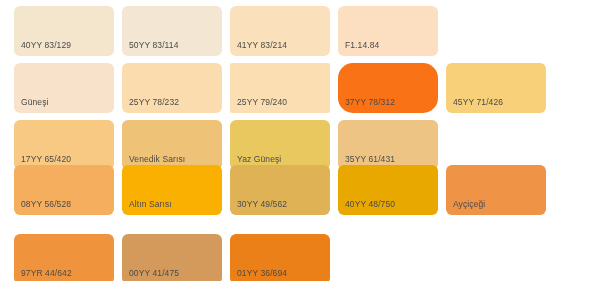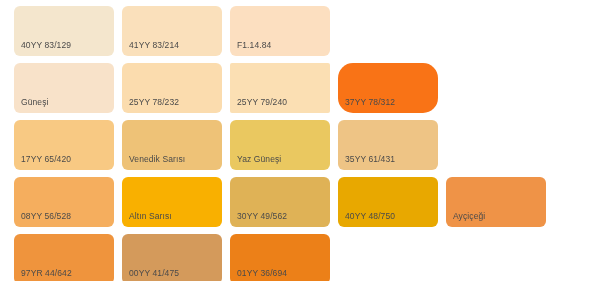--- a/index.html
+++ b/index.html
@@ -49,56 +49,62 @@
   }
 </style>
 </head>
 <body>
 
 <div id="palette-grid">
     <div class="swatch-row" style="position: absolute; left: 14px; top: 6px;">
       <div class="swatch" style="background: rgb(244, 230, 205); margin-right: 8px; border-radius: 6px;">
         <span class="swatch-label" style="color: rgb(74, 74, 74);">40YY 83/129</span>
       </div>
+      <div class="swatch" style="background: rgb(243, 231, 212); margin-right: 8px; border-radius: 6px;">
+        <span class="swatch-label" style="color: rgb(74, 74, 74);">50YY 83/114</span>
+      </div>
       <div class="swatch" style="background: rgb(250, 224, 187); margin-right: 8px; border-radius: 6px;">
         <span class="swatch-label" style="color: rgb(74, 74, 74);">41YY 83/214</span>
       </div>
       <div class="swatch" style="background: rgb(252, 223, 192); margin-right: 8px; border-radius: 6px;">
         <span class="swatch-label" style="color: rgb(74, 74, 74);">F1.14.84</span>
       </div>
     </div>
     <div class="swatch-row" style="position: absolute; left: 14px; top: 63px;">
       <div class="swatch" style="background: rgb(248, 226, 201); margin-right: 8px; border-radius: 6px;">
         <span class="swatch-label" style="color: rgb(74, 74, 74);">Güneşi</span>
       </div>
       <div class="swatch" style="background: rgb(251, 220, 174); margin-right: 8px; border-radius: 6px;">
         <span class="swatch-label" style="color: rgb(74, 74, 74);">25YY 78/232</span>
       </div>
       <div class="swatch" style="background: rgb(251, 223, 179); margin-right: 8px; border-radius: 2px;">
         <span class="swatch-label" style="color: rgb(74, 74, 74);">25YY 79/240</span>
       </div>
       <div class="swatch" style="background: #f97316; margin-right: 8px; border-radius: 15px; text-align: center;">
         <span class="swatch-label" style="color: rgb(74, 74, 74);">37YY 78/312</span>
       </div>
+      <div class="swatch" style="background: rgb(248, 208, 121); margin-right: 0px; border-radius: 6px;">
+        <span class="swatch-label" style="color: rgb(74, 74, 74);">45YY 71/426</span>
+      </div>
     </div>
     <div class="swatch-row" style="position: absolute; left: 14px; top: 120px;">
       <div class="swatch" style="background: rgb(248, 201, 131); margin-right: 8px; border-radius: 6px;">
         <span class="swatch-label" style="color: rgb(74, 74, 74);">17YY 65/420</span>
       </div>
       <div class="swatch" style="background: rgb(238, 194, 119); margin-right: 8px; border-radius: 6px;">
         <span class="swatch-label" style="color: rgb(74, 74, 74);">Venedik Sarısı</span>
       </div>
       <div class="swatch" style="background: rgb(234, 200, 96); margin-right: 8px; border-radius: 6px;">
         <span class="swatch-label" style="color: rgb(74, 74, 74);">Yaz Güneşi</span>
       </div>
       <div class="swatch" style="background: rgb(238, 196, 133); margin-right: 0px; border-radius: 6px;">
         <span class="swatch-label" style="color: rgb(74, 74, 74);">35YY 61/431</span>
       </div>
     </div>
-    <div class="swatch-row" style="position: absolute; left: 14px; top: 177px; text-align: center;">
+    <div class="swatch-row" style="position: absolute; left: 14px; top: 165px; text-align: center;">
       <div class="swatch" style="background: rgb(245, 174, 94); margin-right: 8px; border-radius: 6px;">
         <span class="swatch-label" style="color: rgb(74, 74, 74);">08YY 56/528</span>
       </div>
       <div class="swatch" style="background: rgb(249, 176, 0); margin-right: 8px; border-radius: 6px;">
         <span class="swatch-label" style="color: rgb(74, 74, 74);">Altın Sarısı</span>
       </div>
       <div class="swatch" style="background: rgb(223, 178, 86); margin-right: 8px; border-radius: 6px;">
         <span class="swatch-label" style="color: rgb(74, 74, 74);">30YY 49/562</span>
       </div>
       <div class="swatch" style="background: rgb(232, 168, 0); margin-right: 8px; border-radius: 6px;">

